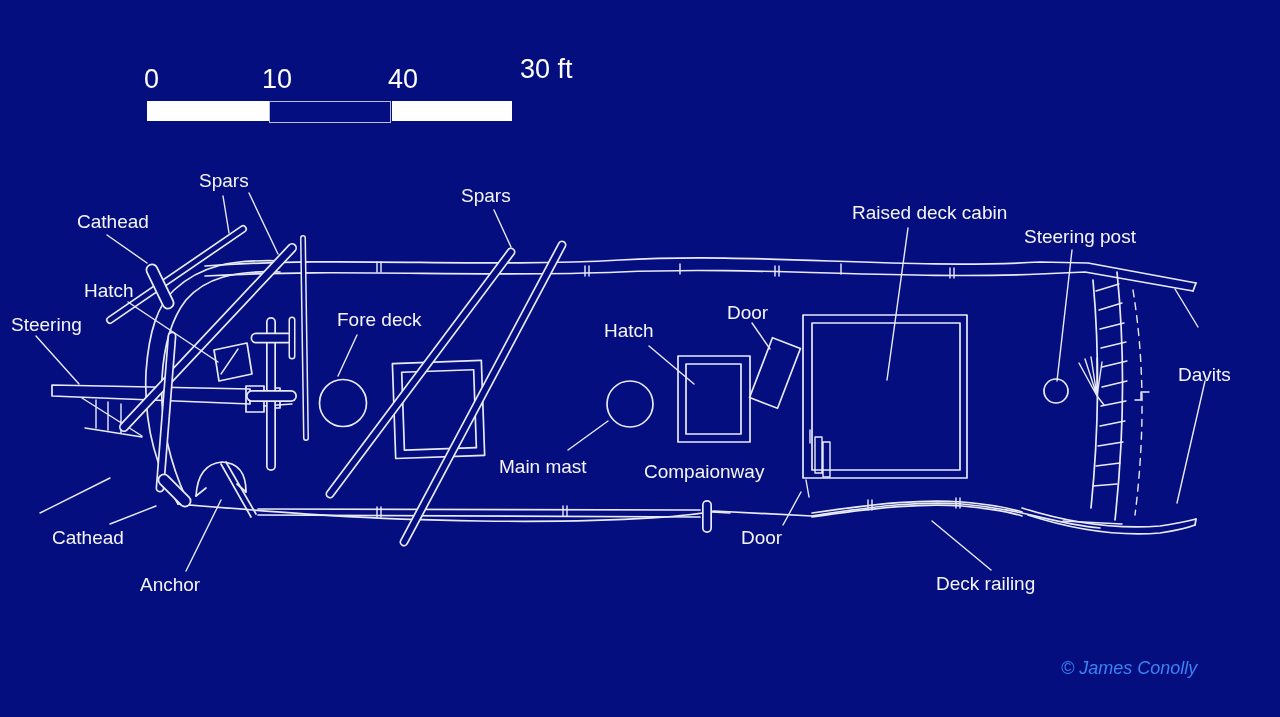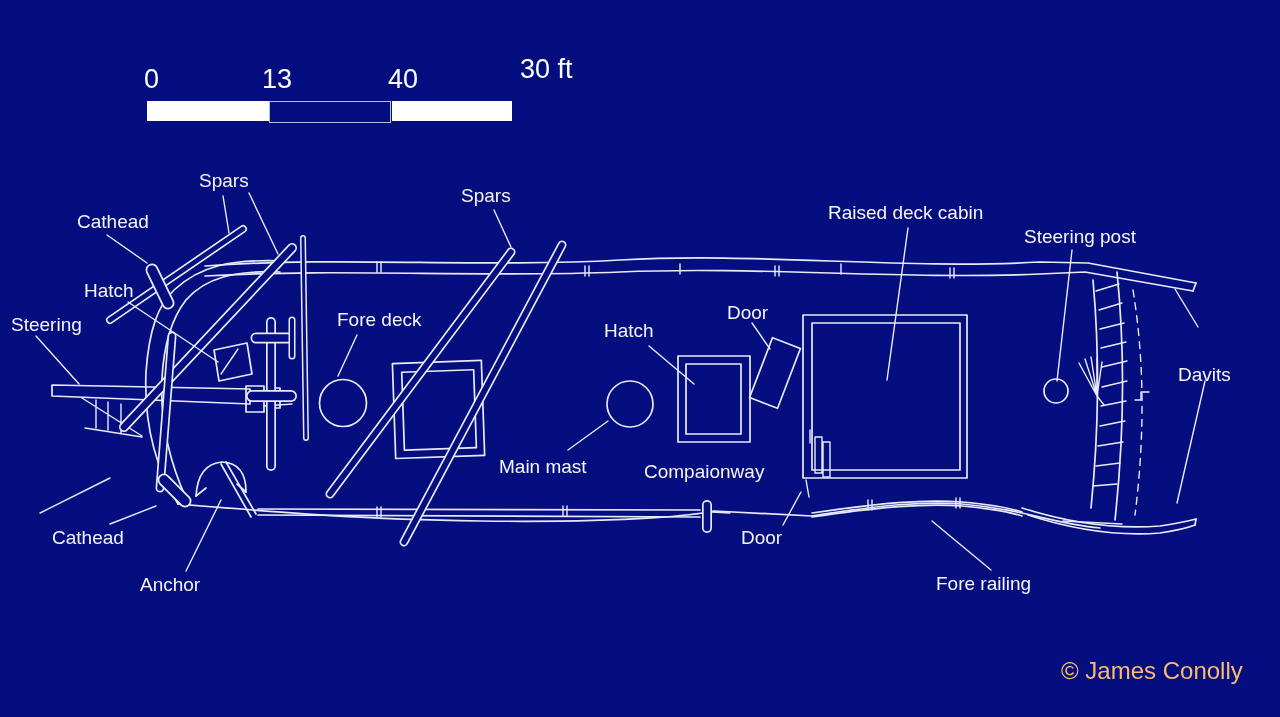--- a/index.html
+++ b/index.html
@@ -9,21 +9,21 @@
   .ln{stroke:#e8eaf8;fill:none;stroke-width:1.7;stroke-linecap:round;stroke-linejoin:round;}
   .thin{stroke-width:1.4;}
   .dash{stroke-dasharray:7 6;}
   .spo{stroke:#e8eaf8;fill:none;stroke-linecap:round;}
   .spi{stroke:#050e7e;fill:none;stroke-linecap:round;}
   .lbl{position:absolute;font-size:19px;color:#f5f5f7;white-space:nowrap;line-height:1;}
   .scale-num{position:absolute;font-size:27px;color:#ffffff;white-space:nowrap;line-height:1;}
   .scale-seg{position:absolute;top:101px;height:20px;}
   .seg-fill{background:#ffffff;}
   .seg-open{background:transparent;border:1.5px solid #b9bde0;}
-  .credit{position:absolute;font-size:24px;color:#fdba74;white-space:nowrap;line-height:1;}
+  .credit{position:absolute;font-size:18px;color:#3b82f6;white-space:nowrap;line-height:1;font-style:italic;}
 </style>
 </head>
 <body>
 
 <div class="stage">
 
   <svg width="1280" height="717" viewBox="0 0 1280 717">
 
     <g>
 
@@ -163,40 +163,40 @@
       <line class="ln thin" x1="1205" y1="381" x2="1177" y2="503"></line>
       <line class="ln thin" x1="783" y1="525" x2="801" y2="492"></line>
       <line class="ln thin" x1="932" y1="521" x2="991" y2="570"></line>
       <line class="ln thin" x1="110" y1="524" x2="156" y2="506"></line>
       <line class="ln thin" x1="186" y1="571" x2="221" y2="500"></line>
     </g>
   </svg>
 
   <div>
     <span class="scale-num" style="left:144px;top:66px">0</span>
-    <span class="scale-num" style="left:262px;top:66px">13</span>
+    <span class="scale-num" style="left:262px;top:66px">10</span>
     <span class="scale-num" style="left:388px;top:66px">40</span>
     <span class="scale-num" style="left:520px;top:56px">30 ft</span>
     <div class="scale-seg seg-fill" style="left:147px;width:122px"></div>
     <div class="scale-seg seg-open" style="left:269px;width:120px"></div>
     <div class="scale-seg seg-fill" style="left:392px;width:120px"></div>
   </div>
 
   <div class="lbl" style="left:199px;top:171px">Spars</div>
   <div class="lbl" style="left:77px;top:212px">Cathead</div>
   <div class="lbl" style="left:84px;top:281px">Hatch</div>
   <div class="lbl" style="left:11px;top:315px">Steering</div>
   <div class="lbl" style="left:337px;top:310px">Fore deck</div>
   <div class="lbl" style="left:461px;top:186px">Spars</div>
   <div class="lbl" style="left:604px;top:321px">Hatch</div>
   <div class="lbl" style="left:727px;top:303px">Door</div>
   <div class="lbl" style="left:499px;top:457px">Main mast</div>
   <div class="lbl" style="left:644px;top:462px">Compaionway</div>
-  <div class="lbl" style="left:828px;top:203px">Raised deck cabin</div>
+  <div class="lbl" style="left:852px;top:203px">Raised deck cabin</div>
   <div class="lbl" style="left:1024px;top:227px">Steering post</div>
   <div class="lbl" style="left:1178px;top:365px">Davits</div>
   <div class="lbl" style="left:741px;top:528px">Door</div>
-  <div class="lbl" style="left:936px;top:574px">Fore railing</div>
+  <div class="lbl" style="left:936px;top:574px">Deck railing</div>
   <div class="lbl" style="left:52px;top:528px">Cathead</div>
   <div class="lbl" style="left:140px;top:575px">Anchor</div>
 
   <div class="credit" style="left:1061px;top:659px">© James Conolly</div>
 </div>
 
 </body></html>

